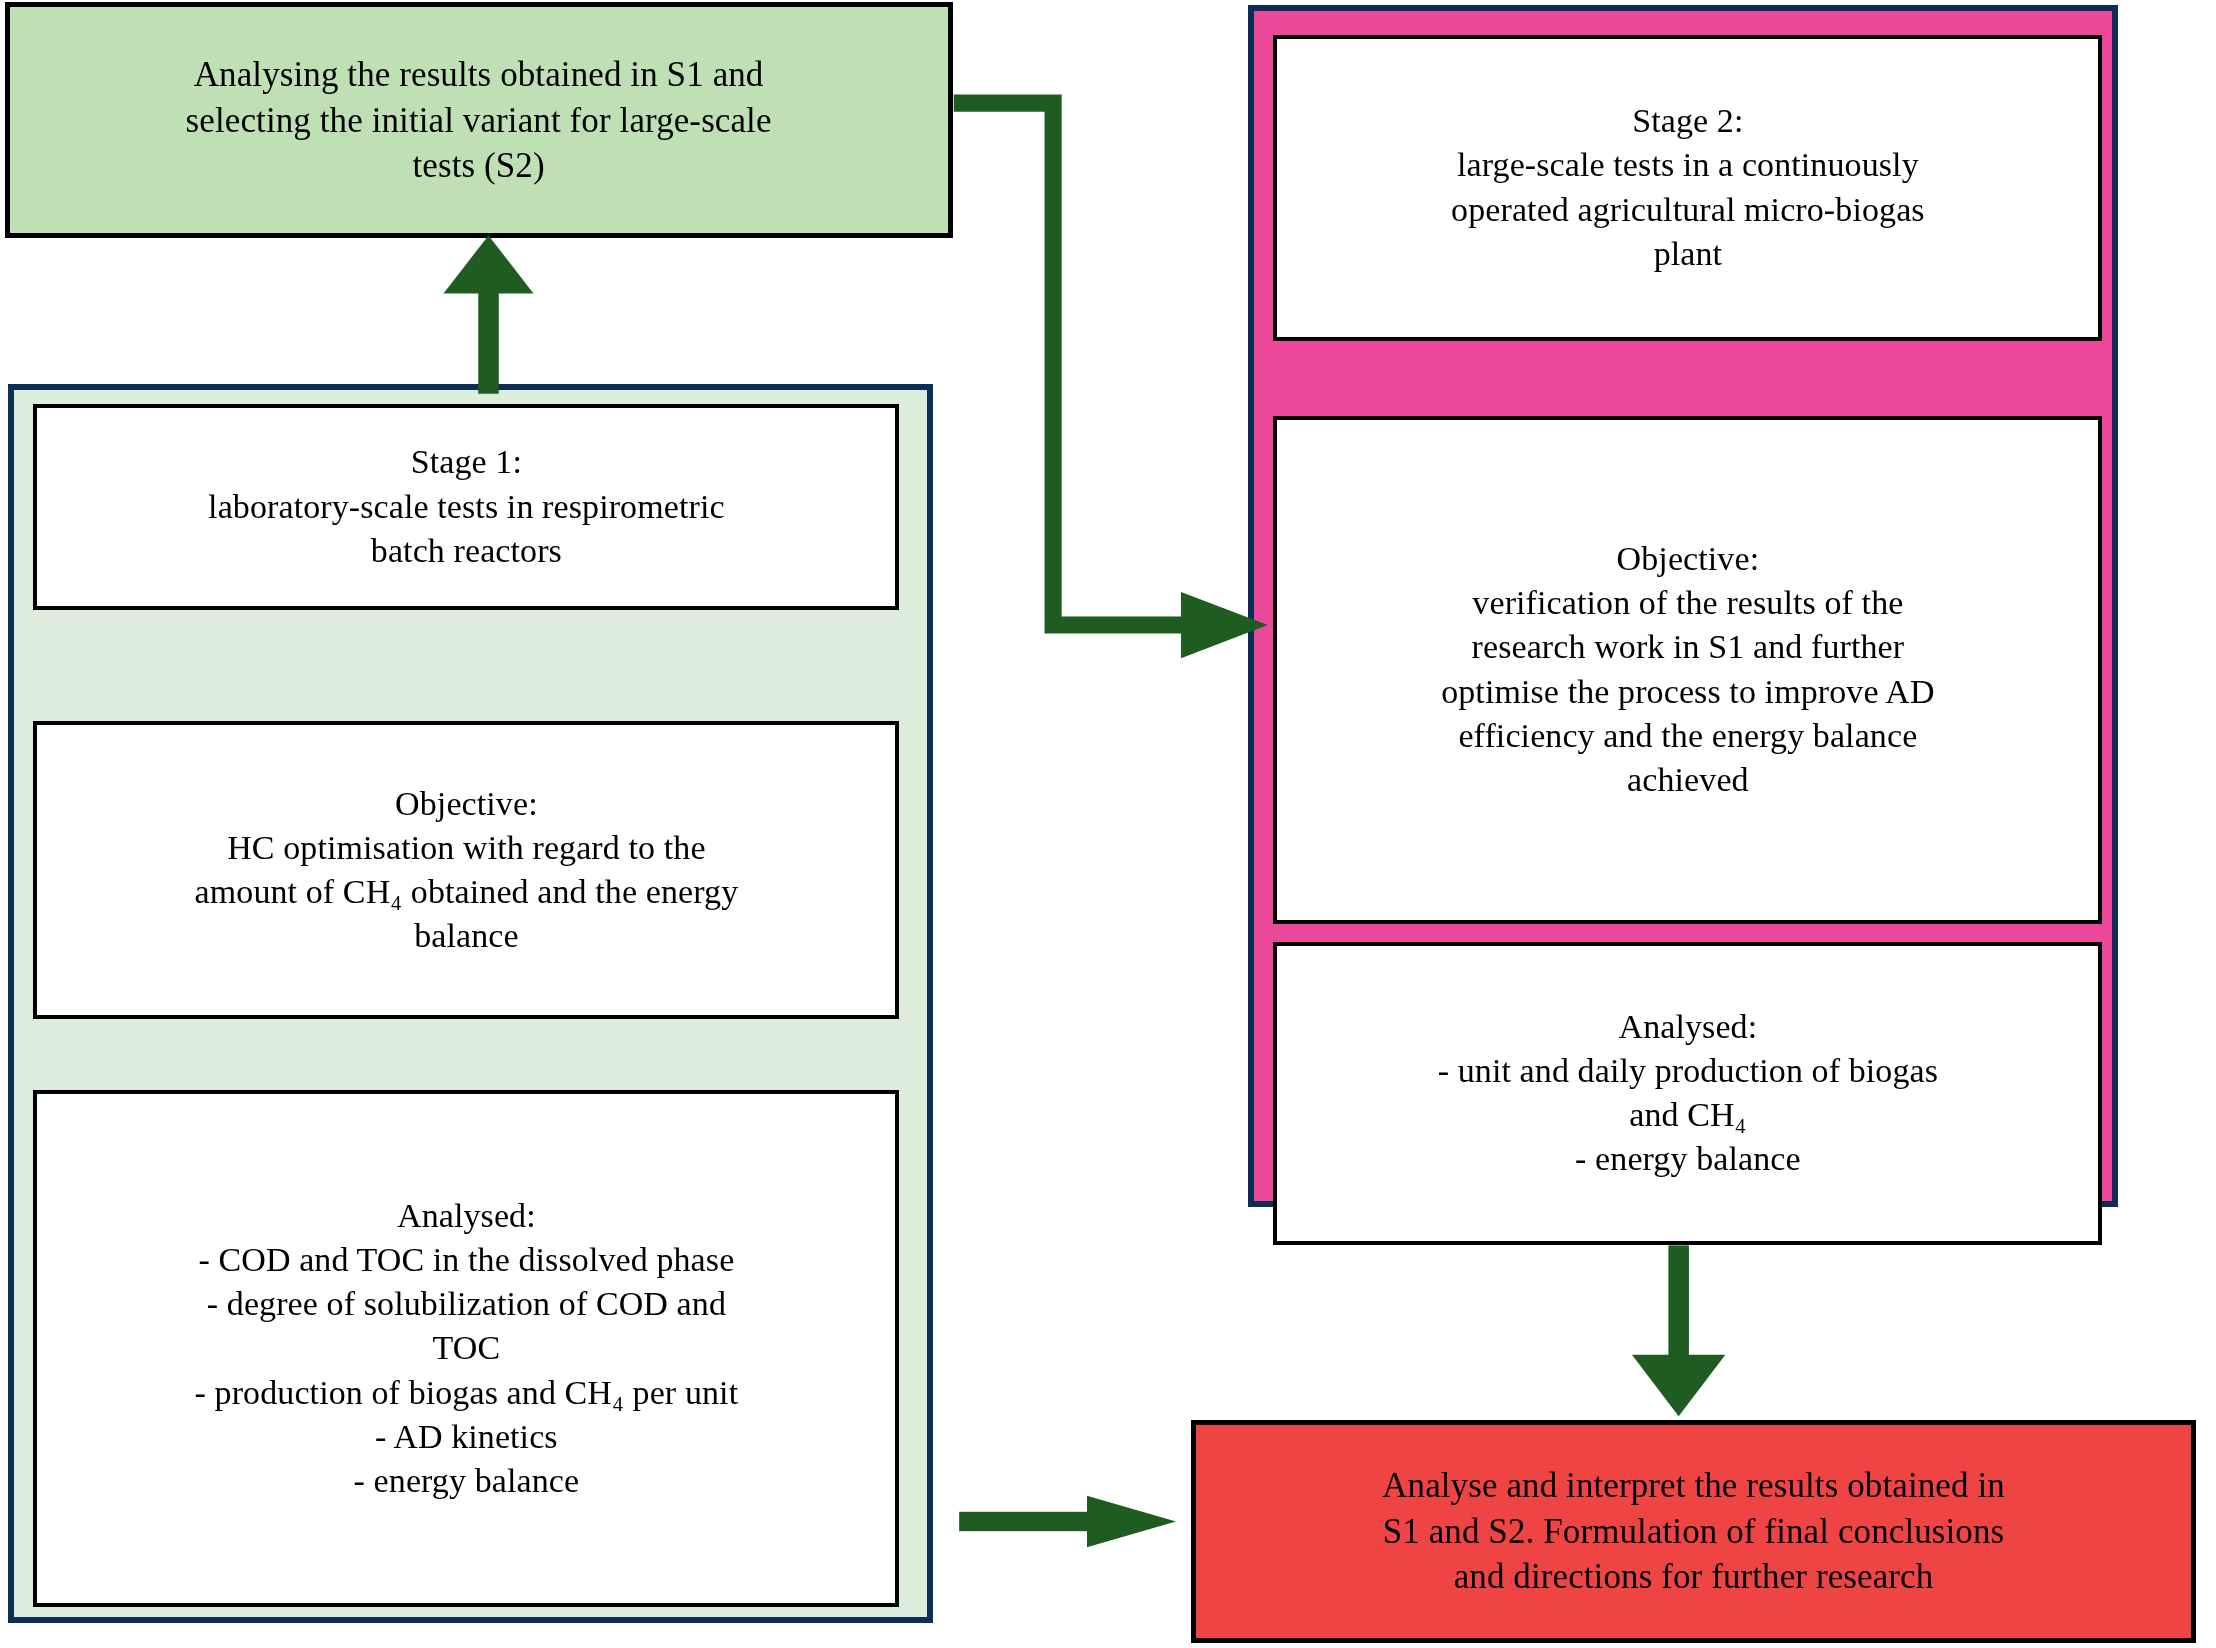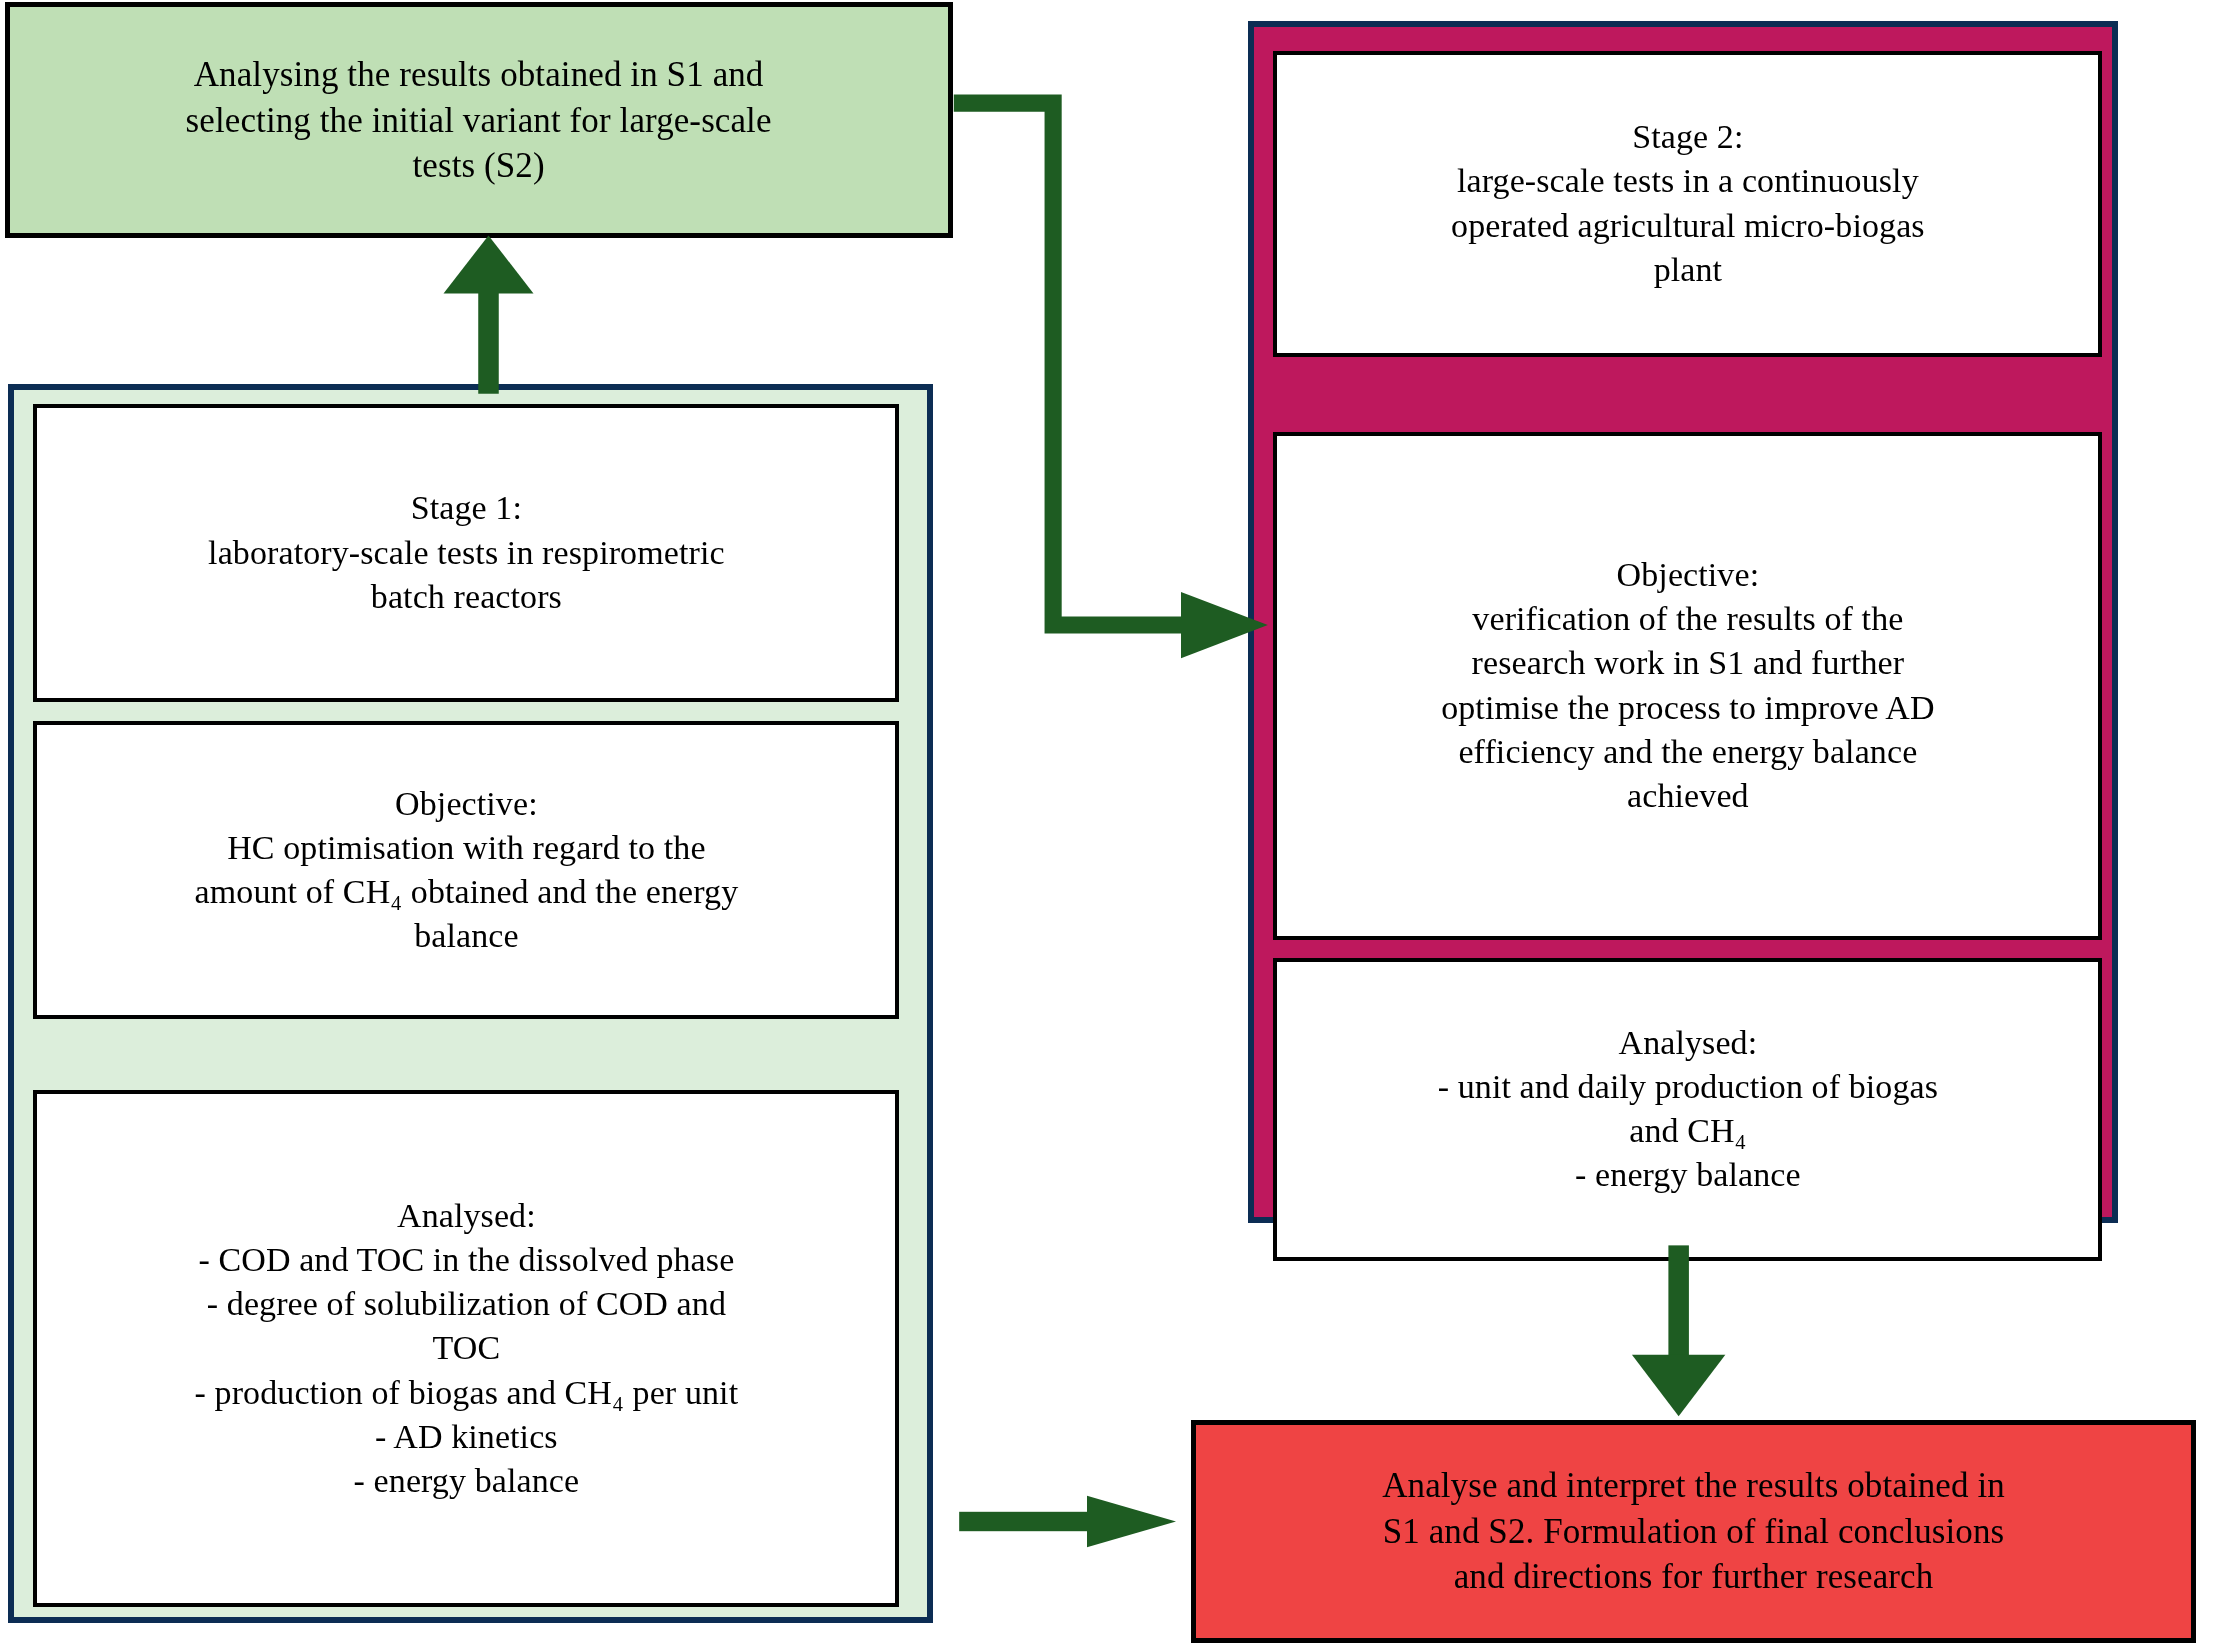--- a/index.html
+++ b/index.html
@@ -56,46 +56,45 @@
     box-sizing: border-box;
     position: absolute;
   }
 
   
   #container-stage2 {
     left: 1248px;
     top: 4.6px;
     width: 870px;
     height: 1202px;
-    background: #be185d;
+    background: #ec4899;
     border: 6.9px solid #0c2d54;
     box-sizing: border-box;
     position: absolute;
-    margin-top: 16px;
   }
 
   
   .card {
     position: absolute;
     box-sizing: border-box;
     background: #ffffff;
     border: 4.6px solid #000000;
     display: flex;
     align-items: center;
     justify-content: center;
     text-align: center;
   }
   .card .node-text {
     white-space: pre-line;
     line-height: 1.30;
     padding: 0 9.1px;
   }
 
   
-  #card-s1-title  { left: 19.4px;  top: 13.7px;   width: 866px; height: 298px; }
+  #card-s1-title  { left: 19.4px;  top: 13.7px;   width: 866px; height: 206px; }
   #card-s1-title .node-text { font-size: 34px; }
 
   #card-s1-objective { left: 19.4px; top: 331px; width: 866px; height: 298px; }
   #card-s1-objective .node-text { font-size: 34px; }
 
   #card-s1-analysed { left: 19.4px; top: 700px; width: 866px; height: 517px; }
   #card-s1-analysed .node-text { font-size: 34px; }
 
   
   #card-s2-title { left: 19.4px; top: 24px; width: 829px; height: 306px; }

